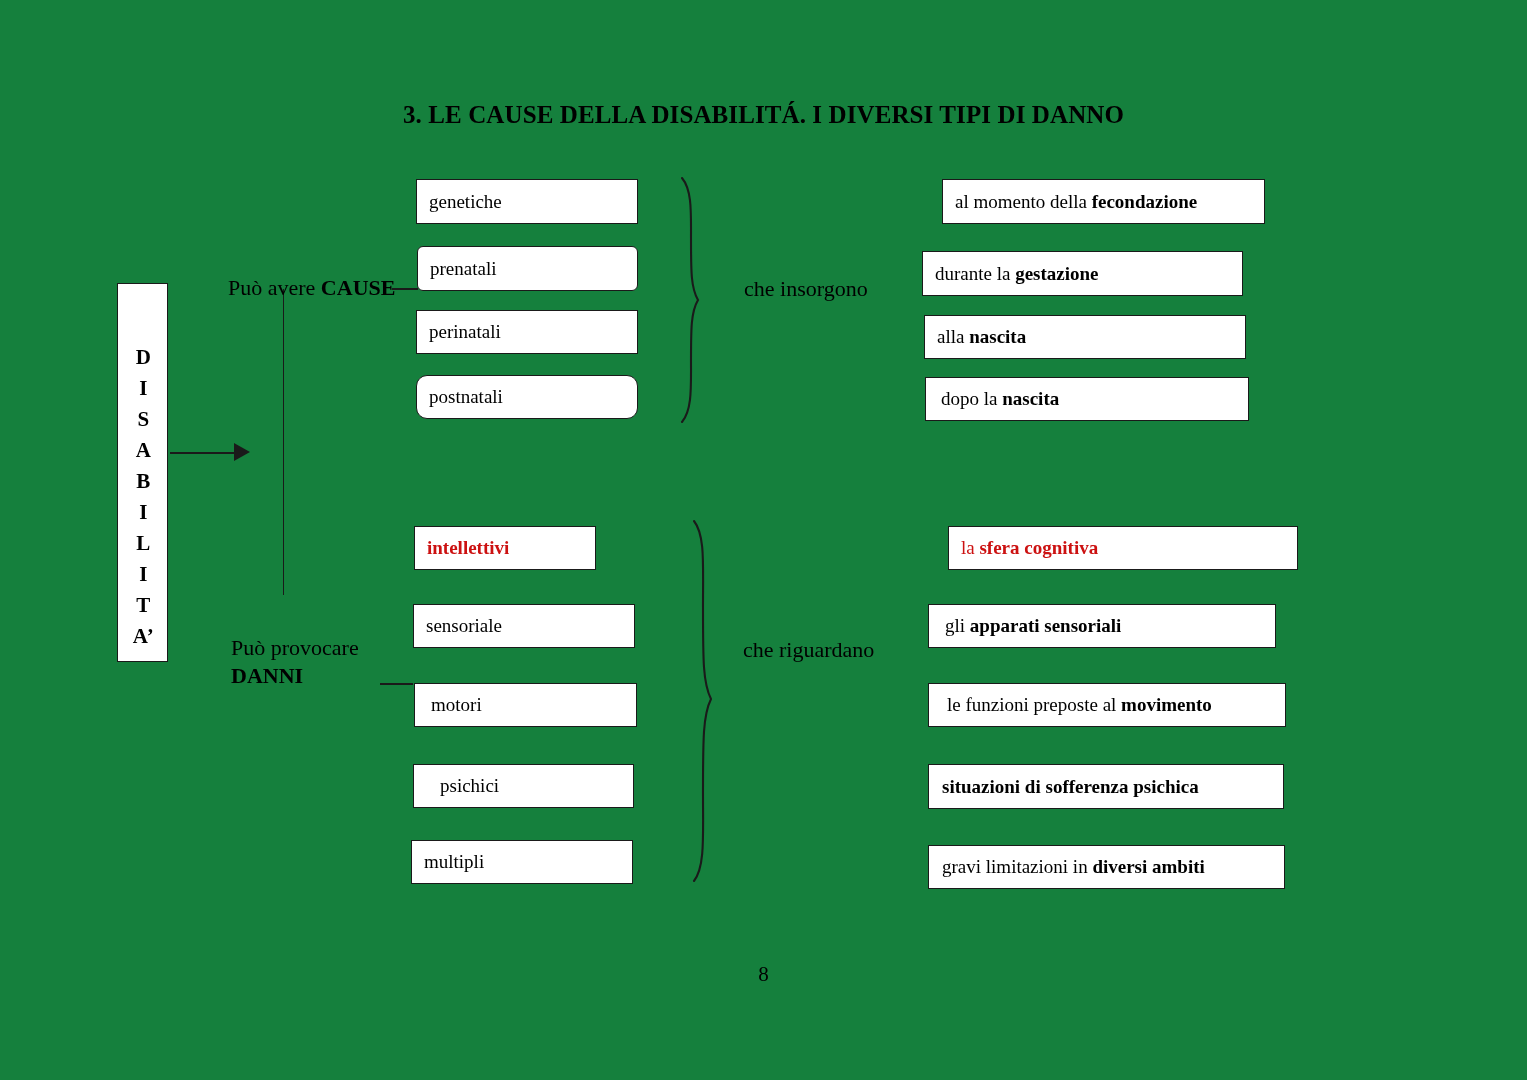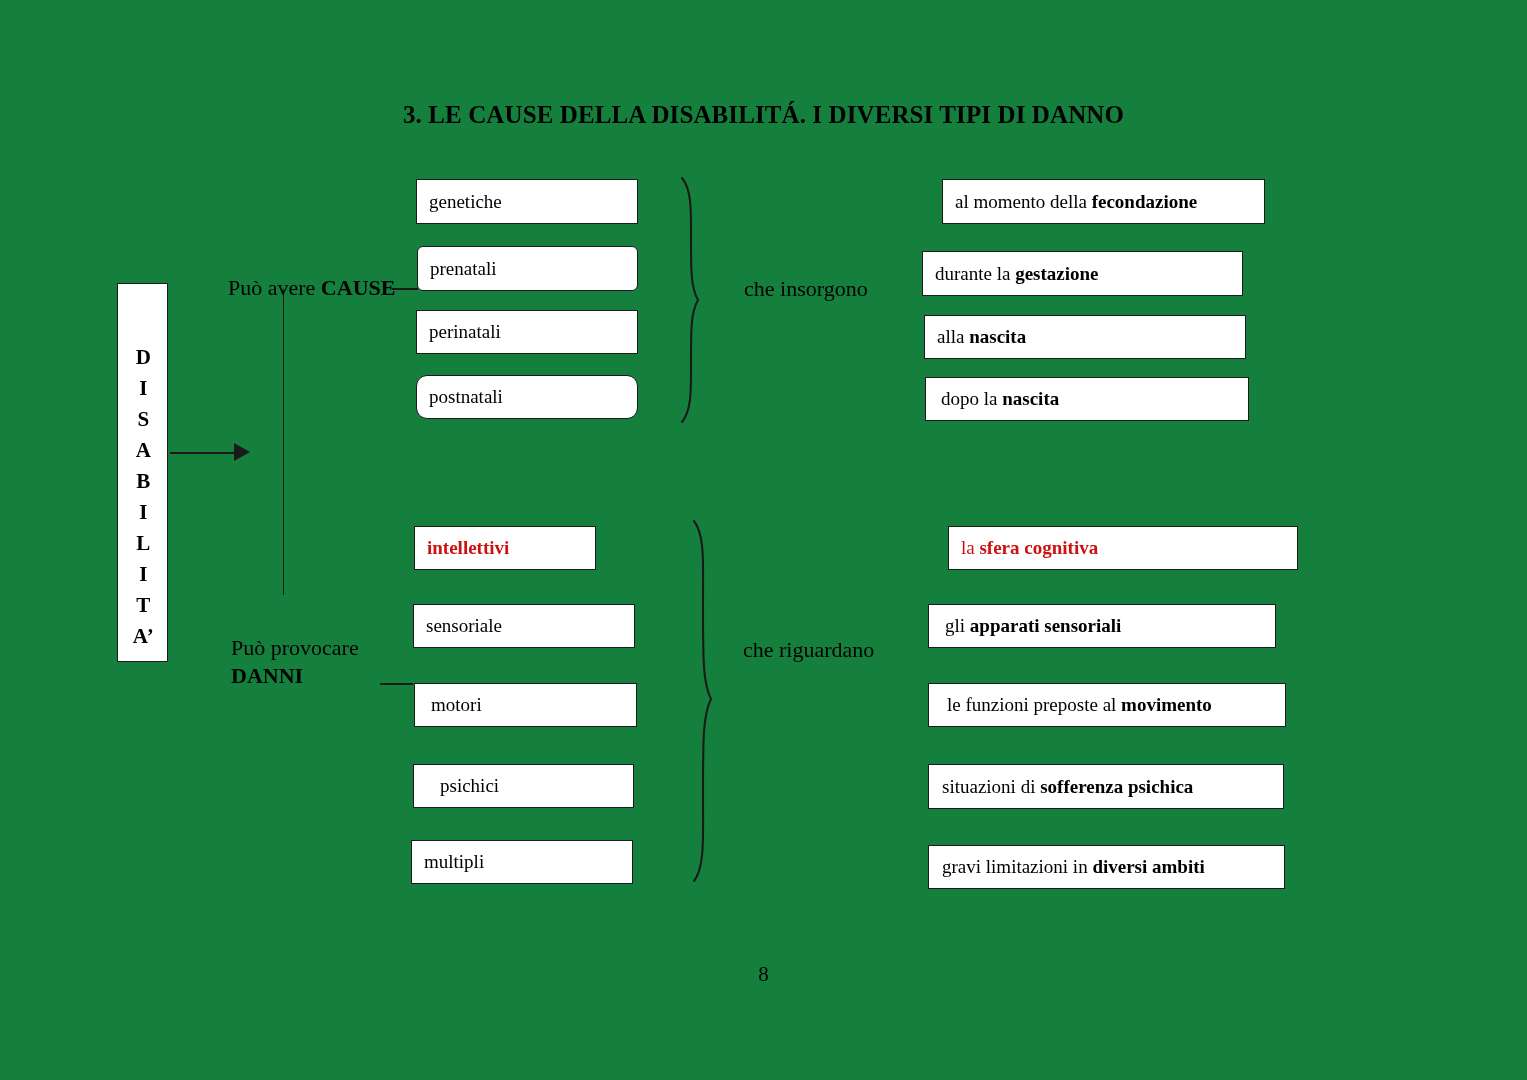--- a/index.html
+++ b/index.html
@@ -217,21 +217,21 @@
   <div class="nbox" style="left:925px; top:526px; width:350px; height:44px;margin-left:23px;">
     <span class="pad red"><span>la </span><b>sfera cognitiva</b></span>
   </div>
   <div class="nbox" style="left:928px; top:604px; width:348px; height:44px;">
     <span class="pad" style="padding-left:16px;"><span>gli </span><b>apparati sensoriali</b></span>
   </div>
   <div class="nbox" style="left:928px; top:683px; width:358px; height:44px;">
     <span class="pad" style="padding-left:18px;"><span>le funzioni preposte al </span><b>movimento</b></span>
   </div>
   <div class="nbox" style="left:928px; top:764px; width:356px; height:45px;">
-    <span class="pad" style="padding-left:13px;"><span>situazioni di </span><b>sofferenza psichica</b></span>
+    <span class="pad" style="padding-left:13px;font-weight:bold;"><span>situazioni di </span><b>sofferenza psichica</b></span>
   </div>
   <div class="nbox" style="left:928px; top:845px; width:357px; height:44px;">
     <span class="pad" style="padding-left:13px;"><span>gravi limitazioni in </span><b>diversi ambiti</b></span>
   </div>
 
   <div class="pageno">8</div>
 
 </div>
 
 </body></html>

